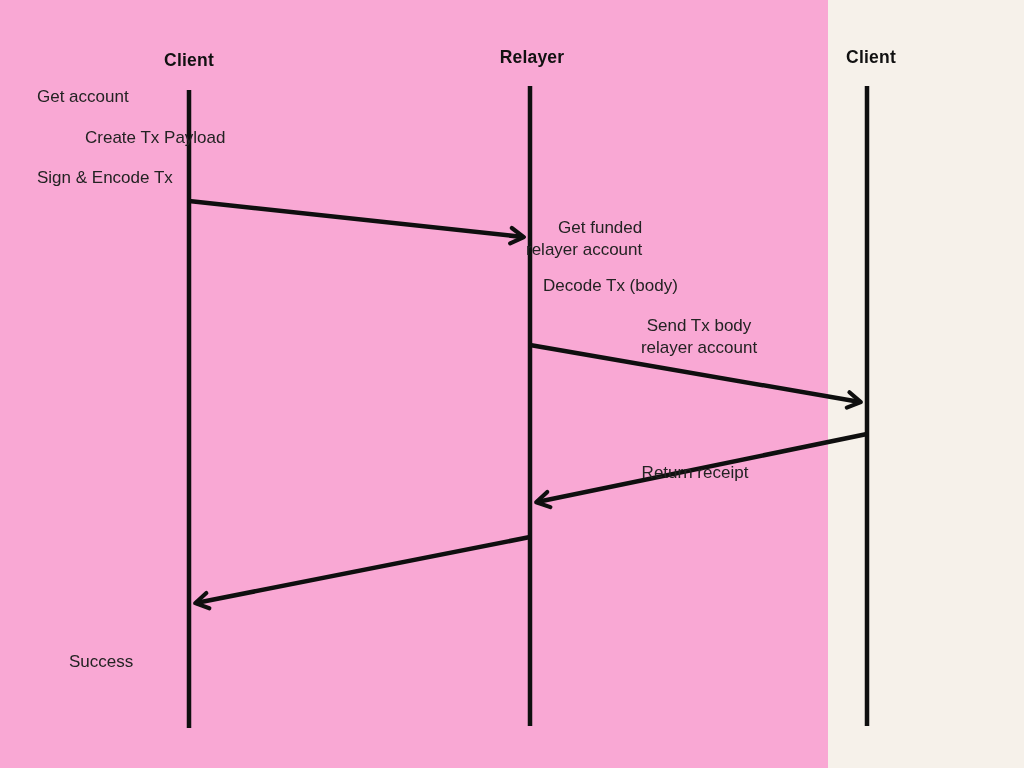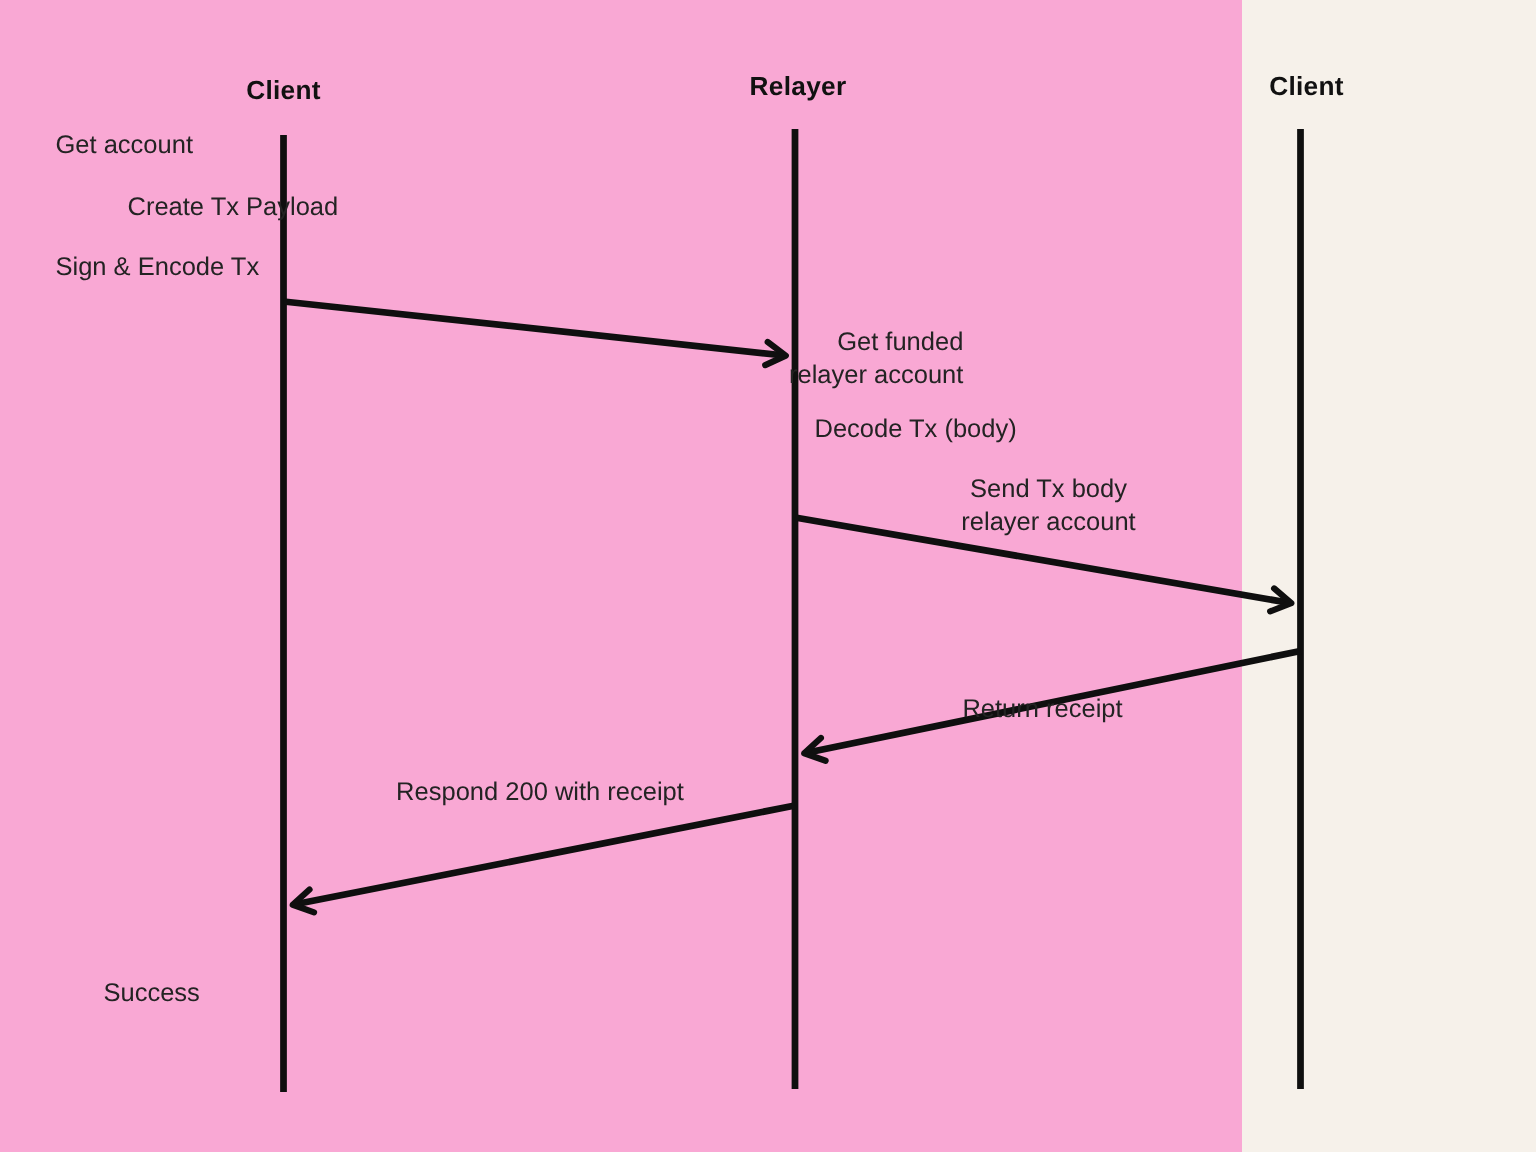--- a/index.html
+++ b/index.html
@@ -86,17 +86,16 @@
 
   <div class="label" style="left:526px; top:217px;text-align:right;">Get funded
 relayer account</div>
   <div class="label" style="left:543px; top:275px;">Decode Tx (body)</div>
 
   <div class="label centered" style="left:699px; top:315px;">Send Tx body
 relayer account</div>
 
   <div class="label centered" style="left:695px; top:434px;margin-top:28px;">Return receipt</div>
 
-  <div class="label centered" style="left:360px; top:517px;">Respond 200 with receipt</div>
 
   <div class="label" style="left:69px; top:651px;">Success</div>
 
 </div>
 
 </body></html>

